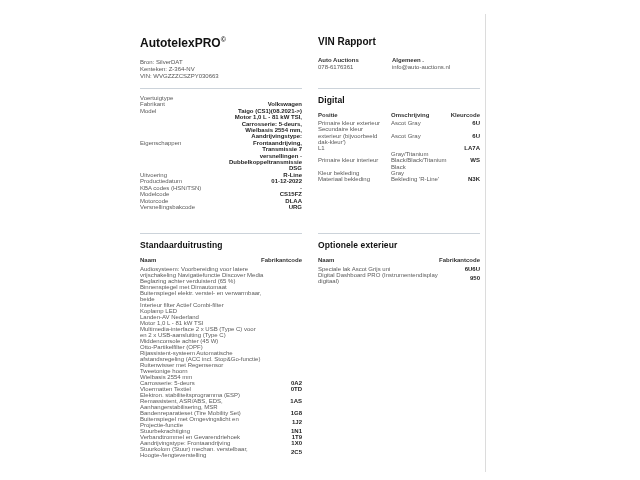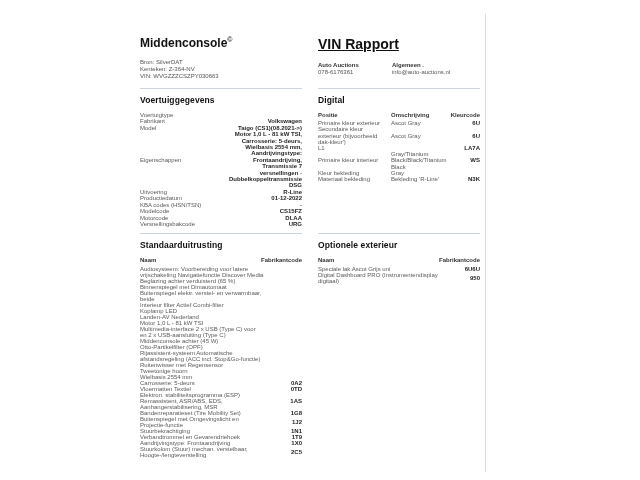--- a/index.html
+++ b/index.html
@@ -10,21 +10,21 @@
   .page { position:relative; width:640px; height:480px; background:#fff; overflow:hidden; }
   .vline { position:absolute; left:485px; top:14px; width:1px; height:458px; background:#dcdcdc; }
 
   
   .header { position:absolute; left:140px; top:36px; width:340px; display:flex; }
   .header-left { width:178px; }
   .header-right { width:162px; }
   .brand { font-size:12px; font-weight:bold; color:#111; }
   .brand sup { font-size:7px; }
   .meta { margin-top:9px; font-size:6px; line-height:7px; color:#555; }
-  .report-title { font-size:14px; font-weight:bold; color:#111;text-decoration:underline; }
+  .report-title { font-size:10px; font-weight:bold; color:#111; }
   .contacts { margin-top:10px; display:flex; font-size:6px; line-height:7px; color:#555; }
   .contact { width:74px; }
   .b { font-weight:bold; color:#333; }
 
   
   .divider { position:absolute; left:140px; width:340px; display:flex; gap:16px; }
   .divider .seg { height:1px; background:#ccd3da; width:162px; }
   .divider1 { top:88px; } .divider2 { top:233px; }
 
   
@@ -56,21 +56,21 @@
   .erow .code { margin-left:auto; text-align:right; font-weight:bold; color:#1f1f1f; }
 </style>
 </head>
 <body>
 
 <div class="page">
   <div class="vline"></div>
 
   <div class="header">
     <div class="header-left">
-      <div class="brand"><span>Middenconsole</span><sup>©</sup></div>
+      <div class="brand"><span>AutotelexPRO</span><sup>©</sup></div>
       <div class="meta">
         <div>Bron: SilverDAT</div>
         <div>Kenteken: Z-364-NV</div>
         <div>VIN: WVGZZZCSZPY030663</div>
       </div>
     </div>
     <div class="header-right">
       <div class="report-title">VIN Rapport</div>
       <div class="contacts">
         <div class="contact">
@@ -85,21 +85,20 @@
     </div>
   </div>
 
   <div class="divider divider1">
     <div class="seg"></div>
     <div class="seg"></div>
   </div>
 
   <div class="row row1">
     <section class="col">
-      <h2>Voertuiggegevens</h2>
       <div>
 
           <div class="vrow">
             <span class="lab">Voertuigtype</span>
             <span class="val"></span>
           </div>
 
           <div class="vrow">
             <span class="lab">Fabrikant</span>
             <span class="val">Volkswagen</span>

